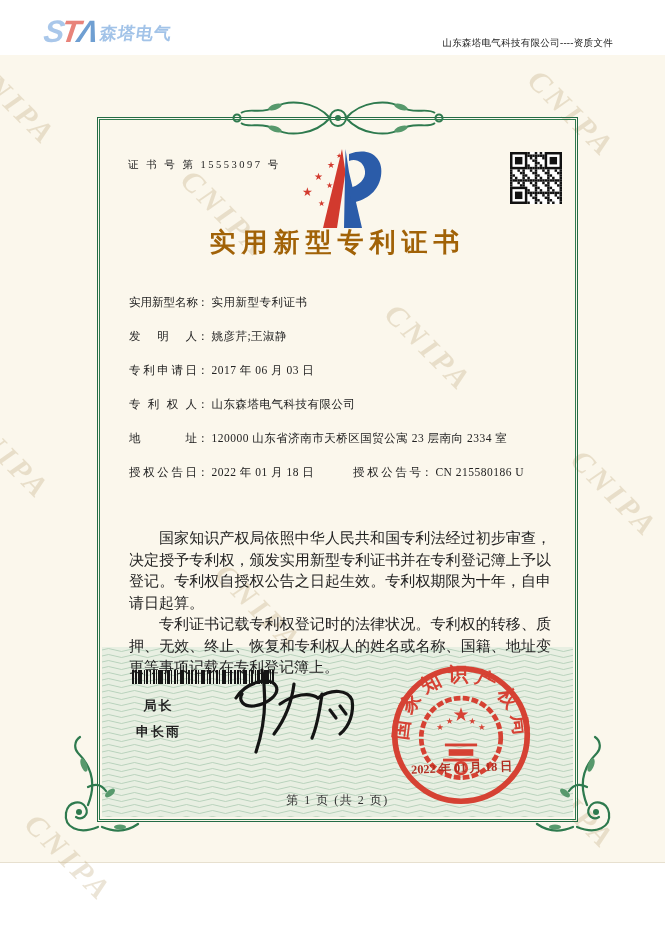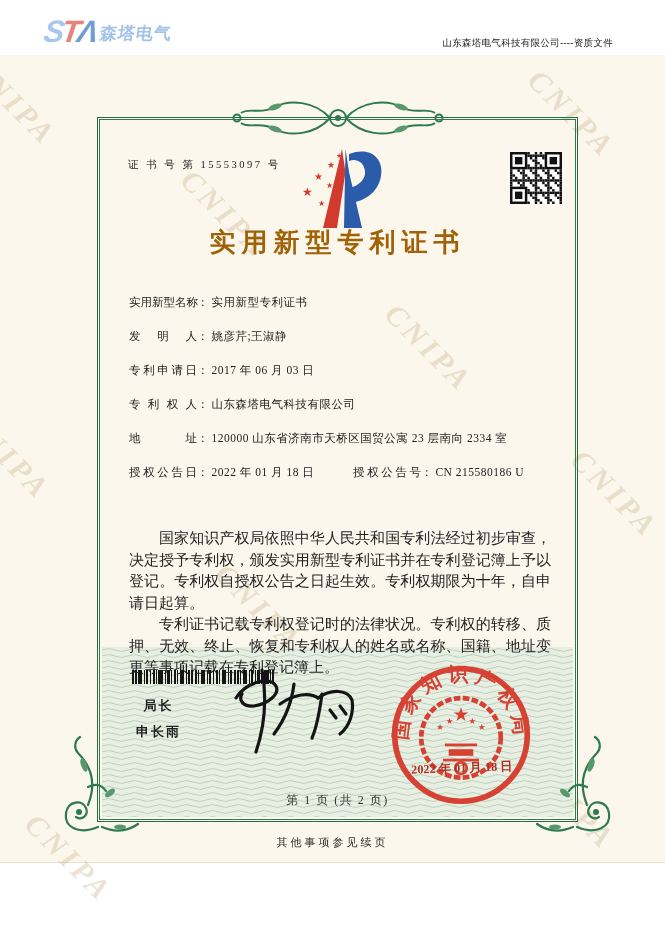--- a/index.html
+++ b/index.html
@@ -408,15 +408,14 @@
           <rect x="62" y="90" width="26" height="7" fill="#d6392b"></rect>
           <rect x="56" y="100" width="38" height="3" fill="#d6392b"></rect>
           <circle cx="75" cy="110" r="6" fill="none" stroke="#d6392b" stroke-width="3"></circle>
         </g>
         <text x="76" y="114" font-size="13" font-weight="bold" fill="#b02418" text-anchor="middle" transform="rotate(-2 76 114)">2022 年 01 月 18 日</text>
       </svg>
 
       <div class="page-no">第 1 页 (共 2 页)</div>
     </div>
 
-    <div class="note">其他事项参见续页</div>
   </div>
 </div>
 
 </body></html>

